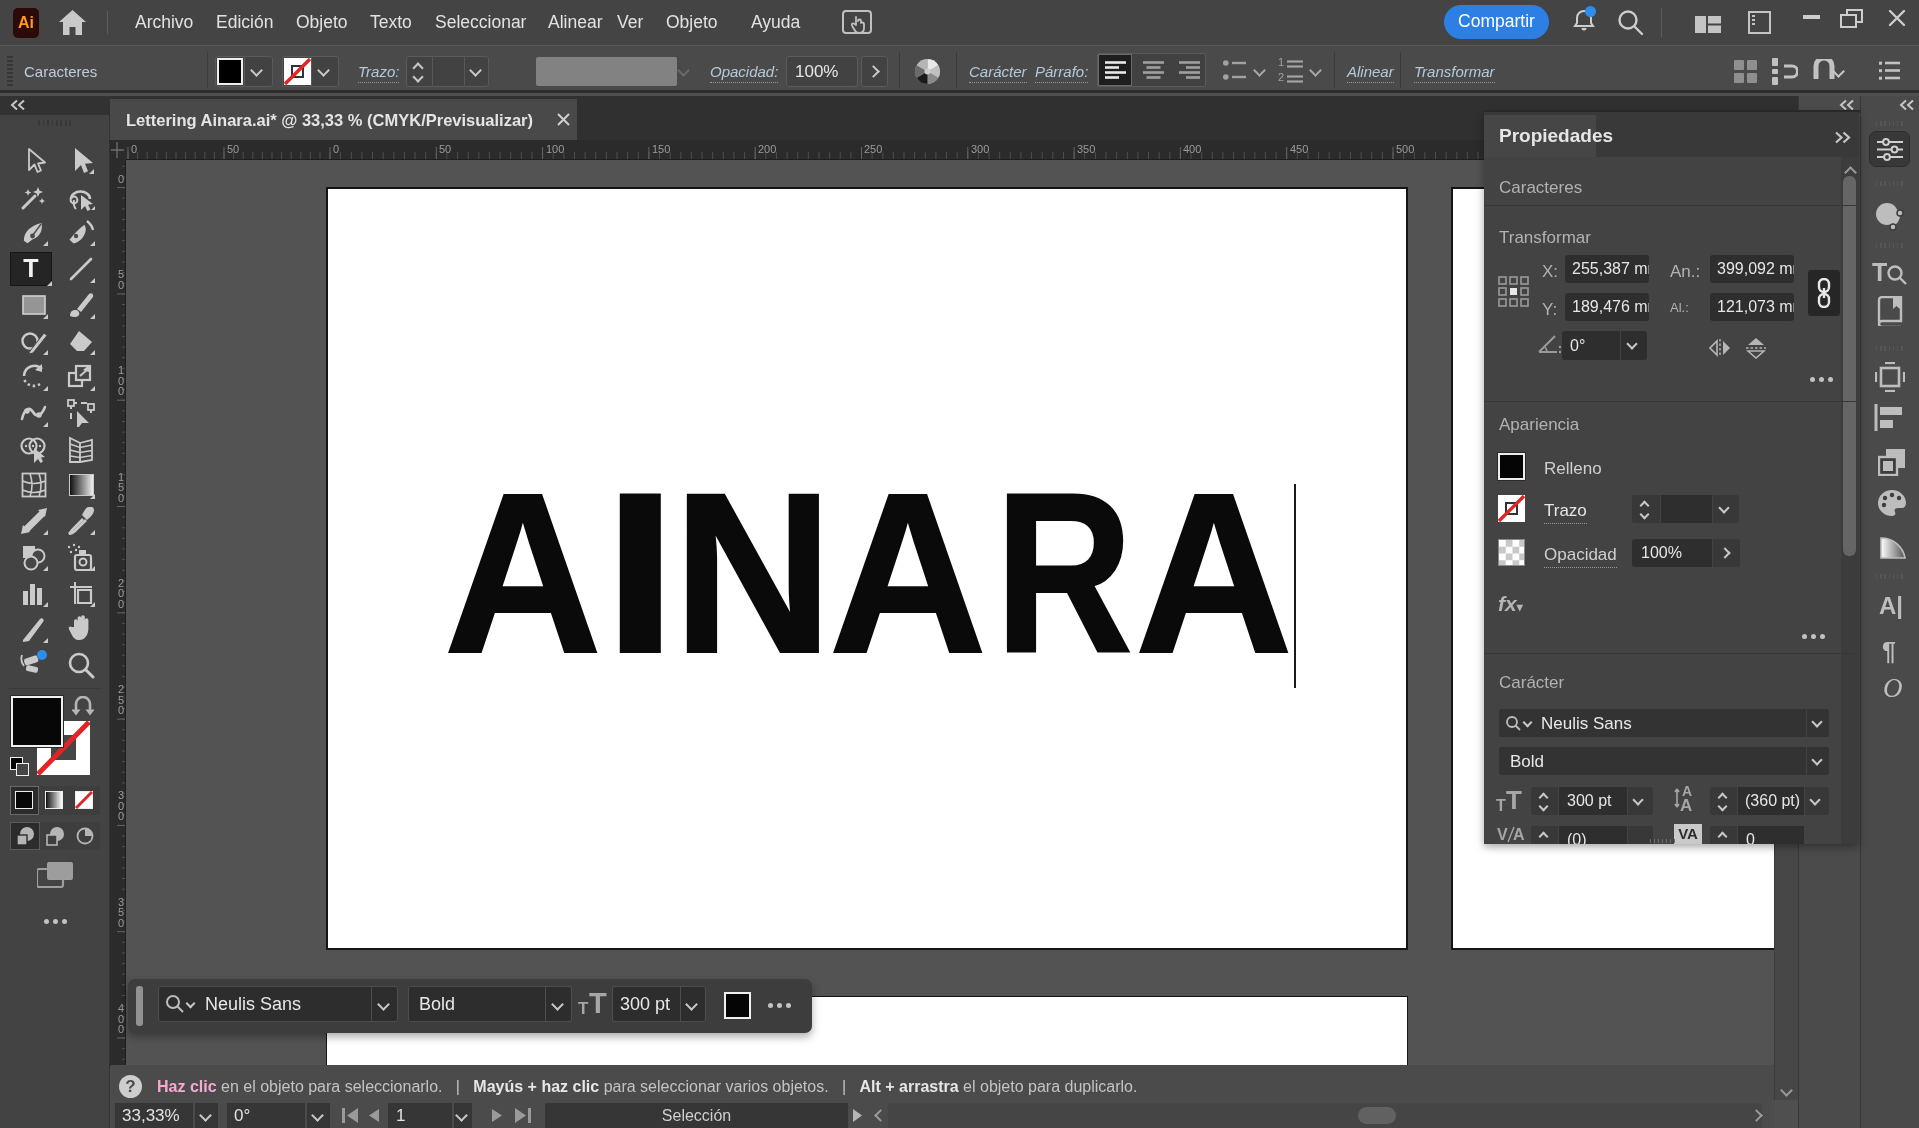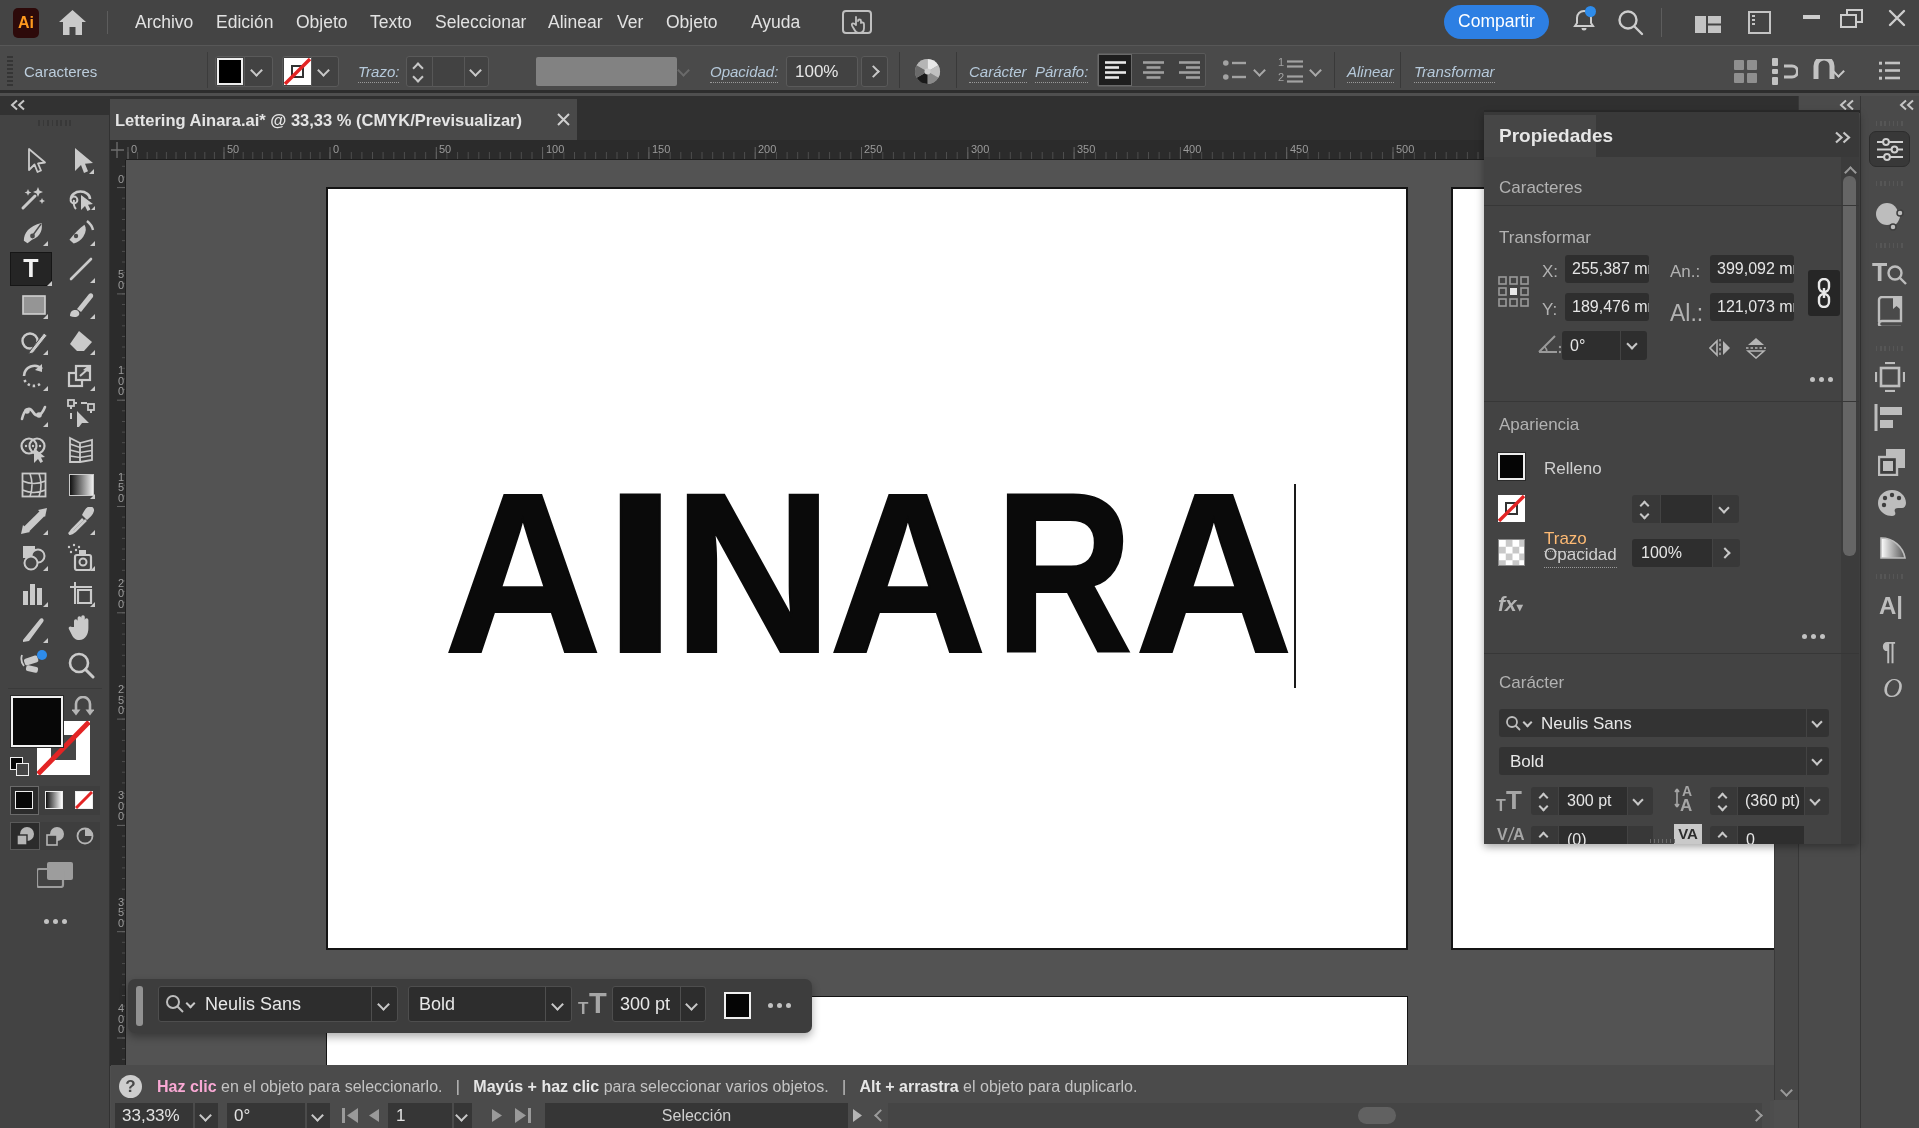--- a/index.html
+++ b/index.html
@@ -454,21 +454,21 @@
 </svg>
 <div class="dots3" style="left:44px;top:919px;">
       <i></i>
       <i></i>
       <i></i>
     </div>
 </div>
 
 <div class="abs" style="left:110px;top:96px;width:1688px;height:44px;background:#303030;"></div>
 <div class="abs" style="left:110px;top:99px;width:467px;height:41px;background:#494949;"></div>
-<div class="abs" style="left:115px;top:111px;color:#e4e4e4;font-size:16.5px;font-weight:bold;">Lettering Ainara.ai* @ 33,33&nbsp;% (CMYK/Previsualizar)</div>
+<div class="abs" style="left:126px;top:111px;color:#e4e4e4;font-size:16.5px;font-weight:bold;">Lettering Ainara.ai* @ 33,33&nbsp;% (CMYK/Previsualizar)</div>
 <svg class="abs" style="left:556px;top:112px" width="15" height="15" viewBox="0 0 15 15">
  <path d="M2 2 L13 13 M13 2 L2 13" stroke="#cfcfcf" stroke-width="2"></path>
 </svg>
 
 <div class="abs" style="left:126px;top:160px;width:1648px;height:906px;background:#535353;"></div>
 
 <div id="rulers">
     <div class="abs" style="left:110px;top:140px;width:16px;height:20px;background:#2b2b2b;"></div>
     <svg class="abs" style="left:109px;top:140px" width="18" height="20" viewBox="0 0 18 20">
       <path d="M8 2 V18 M2 10 H15" stroke="#6f6f6f" stroke-width="1.3" fill="none"></path>
@@ -744,21 +744,21 @@
           <rect x="23" y="23" width="7" height="7"></rect>
   </g>
   <rect x="12" y="12" width="7" height="7" fill="#e8e8e8"></rect>
  </svg>
  <div class="lbl" style="left:58px;top:150px;font-size:17px;">X:</div>
  <div class="fld" style="left:81px;top:143px;width:84px;height:28px;font-size:16px;line-height:28px;padding-left:7px;white-space:nowrap;overflow:hidden;">255,387 mm</div>
  <div class="lbl" style="left:186px;top:150px;font-size:17px;">An.:</div>
  <div class="fld" style="left:226px;top:143px;width:84px;height:28px;font-size:16px;line-height:28px;padding-left:7px;white-space:nowrap;overflow:hidden;">399,092 mm</div>
  <div class="lbl" style="left:58px;top:188px;font-size:17px;">Y:</div>
  <div class="fld" style="left:81px;top:181px;width:84px;height:28px;font-size:16px;line-height:28px;padding-left:7px;white-space:nowrap;overflow:hidden;">189,476 mm</div>
- <div class="lbl" style="left:186px;top:188px;font-size:23px;">Al.:</div>
+ <div class="lbl" style="left:186px;top:188px;font-size:13px;">Al.:</div>
  <div class="fld" style="left:226px;top:181px;width:84px;height:28px;font-size:16px;line-height:28px;padding-left:7px;white-space:nowrap;overflow:hidden;">121,073 mm</div>
 
  <div class="abs" style="left:324px;top:158px;width:32px;height:46px;background:#262626;border-radius:3px;"></div>
  <svg class="abs" style="left:332px;top:166px" width="16" height="30" viewBox="0 0 16 30">
   <rect x="3" y="1" width="10" height="13" rx="5" fill="none" stroke="#e8e8e8" stroke-width="2.4"></rect>
   <rect x="3" y="16" width="10" height="13" rx="5" fill="none" stroke="#e8e8e8" stroke-width="2.4"></rect>
   <line x1="8" y1="10" x2="8" y2="20" stroke="#e8e8e8" stroke-width="2.4"></line>
  </svg>
 
  <svg class="abs" style="left:53px;top:222px" width="24" height="20" viewBox="0 0 24 20">
@@ -789,21 +789,21 @@
  <div class="abs" style="left:0px;top:289px;width:375px;height:1px;background:#373737;"></div>
 
  <div class="lbl" style="left:15px;top:303px;font-size:17px;">Apariencia</div>
  <div class="abs" style="left:14px;top:341px;width:27px;height:27px;background:#050505;border:2px solid #ededed;box-shadow:0 0 0 1px #2a2a2a;"></div>
  <div class="abs" style="left:60px;top:347px;color:#cfcfcf;font-size:17px;">Relleno</div>
  <svg class="abs" style="left:14px;top:383px" width="27" height="27" viewBox="0 0 27 27">
   <rect x="0" y="0" width="27" height="27" fill="#fff"></rect>
   <rect x="8" y="8" width="11" height="11" fill="none" stroke="#333" stroke-width="2"></rect>
   <line x1="1" y1="26" x2="26" y2="1" stroke="#e32424" stroke-width="3.4"></line>
  </svg>
- <div class="abs dotu" style="left:60px;top:389px;color:#fdba74;font-size:17px;margin-top:28px;">Trazo</div>
+ <div class="abs dotu" style="left:60px;top:389px;color:#e5e5e5;font-size:17px;">Trazo</div>
  <div class="fld" style="left:148px;top:383px;width:28px;height:28px;border-radius:3px 0 0 3px;background:#383838;"></div>
  <div class="chevU" style="left:157px;top:390px;width:7px;height:7px;"></div>
  <div class="chevD" style="left:157px;top:399px;width:7px;height:7px;"></div>
  <div class="fld" style="left:177px;top:383px;width:51px;height:28px;border-radius:0;"></div>
  <div class="fld" style="left:229px;top:383px;width:26px;height:28px;border-radius:0 3px 3px 0;background:#383838;"></div>
  <div class="chevD" style="left:236px;top:392px;width:8px;height:8px;"></div>
  <div class="abs" style="left:14px;top:427px;width:27px;height:27px;background:conic-gradient(#c8c8c8 0 25%,#fff 0 50%,#c8c8c8 0 75%,#fff 0) 0 0/13.5px 13.5px;border:1px solid #8a8a8a;"></div>
  <div class="abs dotu" style="left:60px;top:433px;color:#cfcfcf;font-size:17px;">Opacidad</div>
  <div class="fld" style="left:148px;top:427px;width:80px;height:28px;font-size:16px;line-height:28px;padding-left:9px;border-radius:3px 0 0 3px;">100%</div>
  <div class="fld" style="left:229px;top:427px;width:27px;height:28px;border-radius:0 3px 3px 0;background:#383838;"></div>

